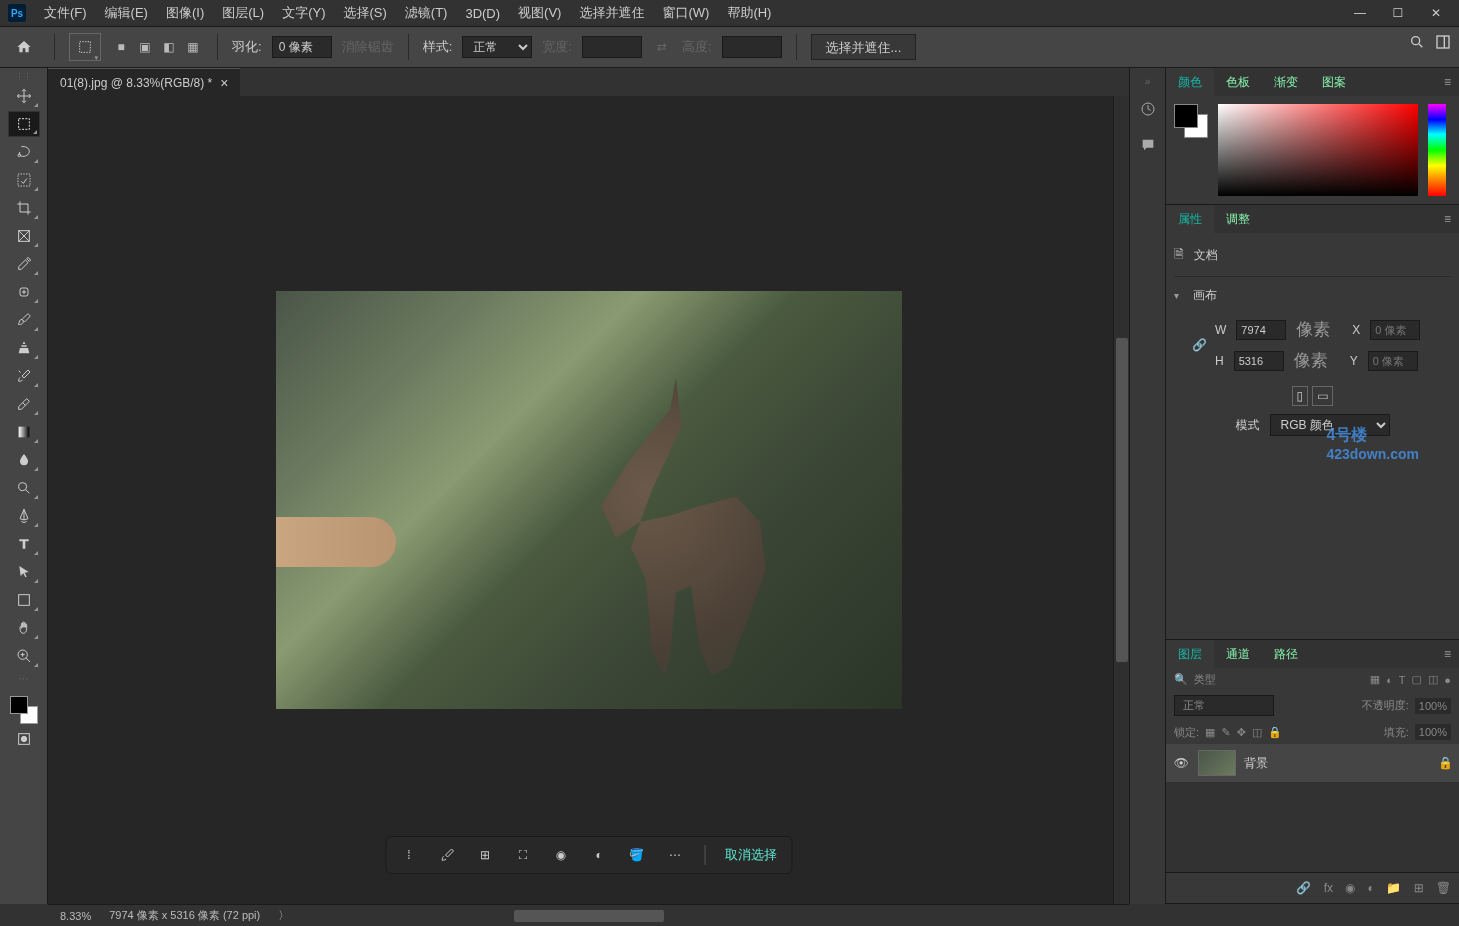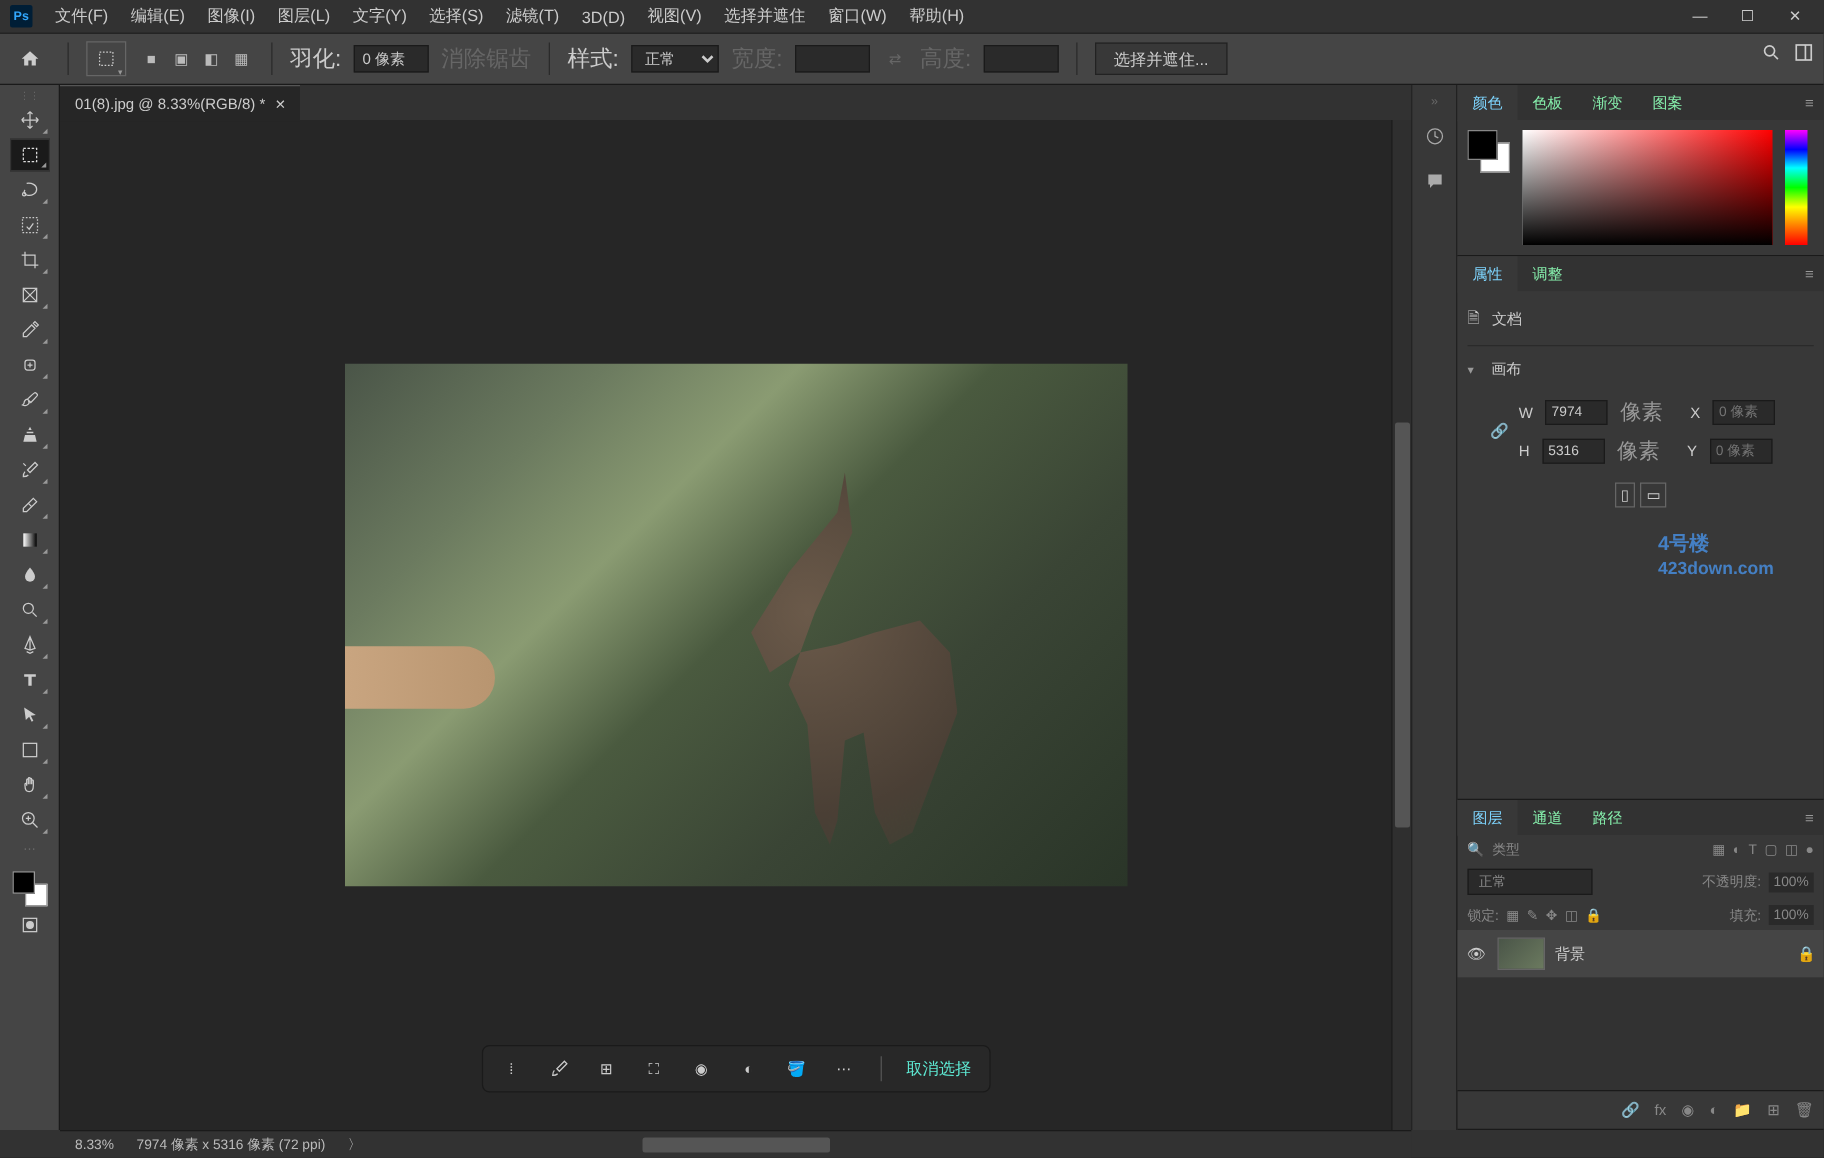--- a/index.html
+++ b/index.html
@@ -8,21 +8,21 @@
 .ps-icon{width:18px;height:18px;background:#001e36;color:#31a8ff;display:flex;align-items:center;justify-content:center;font-weight:bold;font-size:10px;border-radius:2px;margin-right:8px}
 .menu-item{padding:4px 8px;cursor:pointer;font-size:13px}
 .win-controls{margin-left:auto;display:flex;gap:8px}
 .win-btn{width:30px;height:20px;display:flex;align-items:center;justify-content:center;cursor:pointer;color:#ccc}
 .optbar{height:42px;background:#454545;border-top:1px solid #1a1a1a;border-bottom:1px solid #1a1a1a;display:flex;align-items:center;padding:0 8px;gap:10px}
 .home-btn{width:32px;height:32px;display:flex;align-items:center;justify-content:center;cursor:pointer}
 .tool-opt-icon{width:32px;height:28px;border:1px solid #666;display:flex;align-items:center;justify-content:center;cursor:pointer;position:relative}
 .tool-opt-icon::after{content:"▾";position:absolute;right:2px;bottom:-2px;font-size:7px;color:#999}
 .opt-group{display:flex;align-items:center;gap:4px}
 .opt-icon{width:20px;height:20px;display:flex;align-items:center;justify-content:center;cursor:pointer;color:#bbb}
-.opt-label{color:#ccc;font-size:18px}
+.opt-label{color:#ccc;font-size:13px}
 .opt-input{background:#2a2a2a;border:1px solid #1a1a1a;color:#ccc;padding:2px 6px;width:60px;height:22px;font-size:12px}
 .opt-select{background:#2a2a2a;border:1px solid #1a1a1a;color:#ccc;padding:2px 6px;height:22px;width:70px;font-size:12px}
 .opt-btn{background:#383838;border:1px solid #222;color:#ccc;padding:4px 14px;height:26px;cursor:pointer;font-size:13px}
 .disabled{color:#666}
 .vdiv{width:1px;height:26px;background:#2a2a2a;margin:0 4px}
 .workspace{display:flex;height:calc(100% - 90px)}
 .toolbox{width:48px;background:#454545;border-right:1px solid #1a1a1a;display:flex;flex-direction:column;align-items:center;padding:4px 0;gap:2px}
 .tool{width:32px;height:26px;display:flex;align-items:center;justify-content:center;cursor:pointer;color:#ccc;position:relative}
 .tool.active{background:#1a1a1a;border:1px solid #333}
 .tool.corner::after{content:"";position:absolute;right:2px;bottom:2px;width:0;height:0;border-left:4px solid transparent;border-bottom:4px solid #999}
@@ -44,21 +44,21 @@
 .ctx-text{color:#5eead4;cursor:pointer;font-size:13px}
 .scroll-v{position:absolute;right:0;top:28px;bottom:0;width:16px;background:#2f2f2f;border-left:1px solid #1a1a1a}
 .scroll-thumb-v{position:absolute;left:2px;width:12px;background:#555;border-radius:2px;top:30%;height:40%}
 .panels-right{width:330px;background:#383838;border-left:1px solid #1a1a1a;display:flex}
 .panel-strip{width:36px;background:#383838;border-right:1px solid #1a1a1a;display:flex;flex-direction:column;align-items:center;padding:8px 0;gap:8px}
 .strip-icon{width:28px;height:28px;display:flex;align-items:center;justify-content:center;color:#aaa;cursor:pointer}
 .panel-stack{flex:1;display:flex;flex-direction:column}
 .panel{border-bottom:1px solid #1a1a1a}
 .panel-tabs{display:flex;background:#323232;align-items:center;height:28px}
 .panel-tab{padding:6px 12px;font-size:12px;color:#86efac;cursor:pointer}
-.panel-tab.active{background:#383838;color:#7dd3fc}
+.panel-tab.active{background:#383838;color:#14b8a6}
 .panel-menu{margin-left:auto;padding:0 8px;color:#999;cursor:pointer}
 .panel-body{padding:8px;background:#383838}
 .color-panel{display:flex;gap:10px;align-items:flex-start}
 .color-swatch{position:relative;width:34px;height:34px}
 .cs-fg{width:24px;height:24px;background:#000;border:1px solid #888;position:absolute;top:0;left:0;z-index:2}
 .cs-bg{width:24px;height:24px;background:#fff;border:1px solid #888;position:absolute;bottom:0;right:0}
 .color-field{width:200px;height:92px;background:linear-gradient(to bottom,transparent 0%,#000 100%),linear-gradient(to right,#fff 0%,#ff0000 100%);cursor:crosshair}
 .hue-strip{width:18px;height:92px;background:linear-gradient(to bottom,#ff00ff 0%,#0000ff 17%,#00ffff 33%,#00ff00 50%,#ffff00 67%,#ff8000 83%,#ff0000 100%);cursor:pointer}
 .prop-row{display:flex;align-items:center;gap:10px;padding:4px 0;font-size:12px;color:#ccc}
 .prop-sec{padding:6px 0;border-top:1px solid #2a2a2a;margin-top:6px}
@@ -383,20 +383,24 @@
                   <span class="prop-unit">像素</span>
                   <span style="margin-left:12px">Y</span>
                   <input class="prop-input" style="color: rgb(102, 102, 102);" placeholder="0 像素">
                 </div>
               </div>
             </div>
             <div class="prop-row" style="justify-content:center;gap:4px">
               <span style="border:1px solid #666;padding:2px 4px">▯</span>
               <span style="border:1px solid #666;padding:2px 4px">▭</span>
             </div>
+            <div class="prop-row" style="justify-content:center">
+              <span>模式</span>
+              <select class="prop-select"><option>RGB 颜色</option></select>
+            </div>
           </div>
         </div>
         <div class="watermark">
           <div style="font-size:16px">4号楼</div>
           <div>423down.com</div>
         </div>
       </div>
 
       <div class="panel">
         <div class="panel-tabs">

